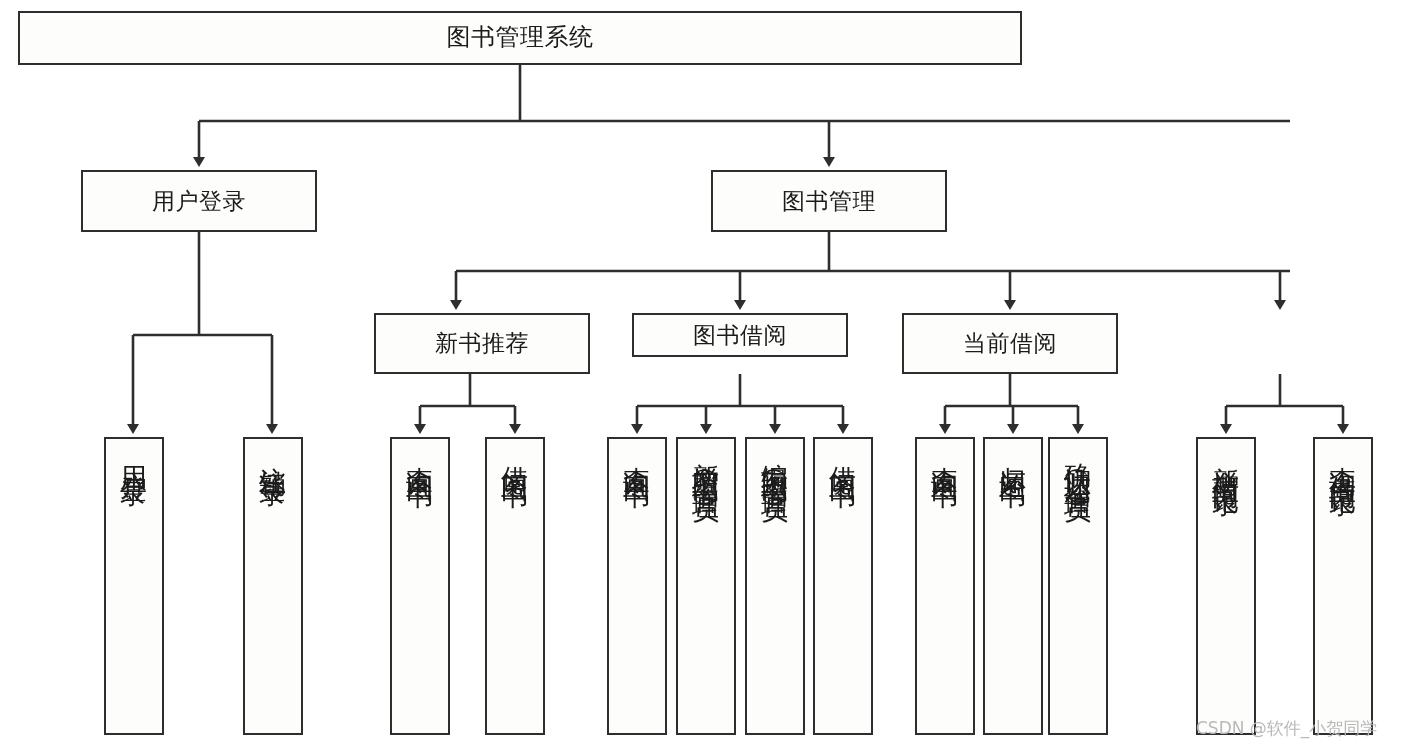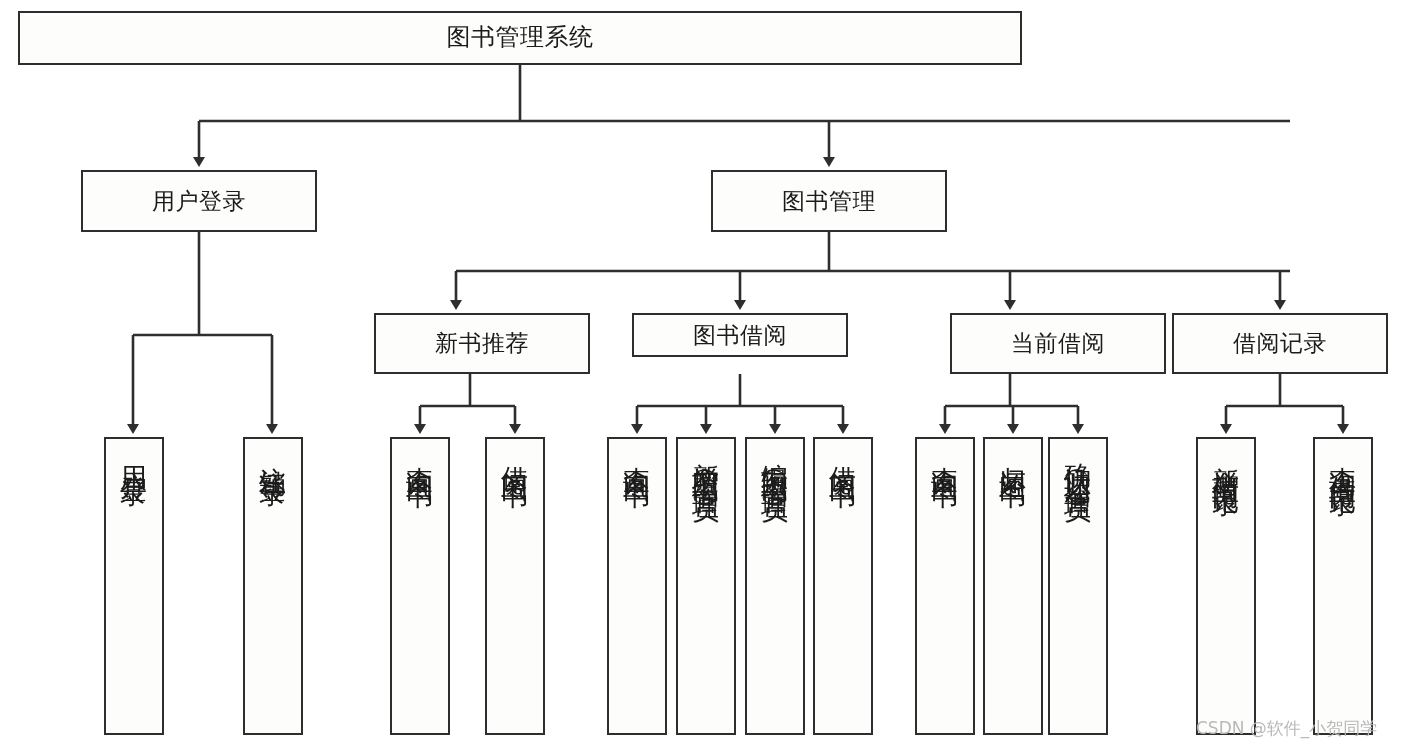--- a/index.html
+++ b/index.html
@@ -138,25 +138,22 @@
   <div class="node horiz" style="left:711px; top:170px; width:236px; height:62px;">
     <span class="lbl">图书管理</span>
   </div>
 
   <div class="node horiz" style="left:362px; top:313px; width:216px; height:61px;margin-left:12px;">
     <span class="lbl">新书推荐</span>
   </div>
   <div class="node horiz" style="left:632px; top:313px; width:216px; height:44px;">
     <span class="lbl">图书借阅</span>
   </div>
-  <div class="node horiz" style="left:902px; top:313px; width:216px; height:61px;margin-left:48px;">
+  <div class="node horiz" style="left:902px; top:313px; width:216px; height:61px;">
     <span class="lbl">当前借阅</span>
-  </div>
-  <div class="node horiz" style="left:1172px; top:313px; width:216px; height:61px;">
-    <span class="lbl">借阅记录</span>
   </div>
 
   <div class="node vert" style="left:104px; top:437px; width:60px; height:298px;">
     <span class="lbl">用户登录</span>
   </div>
   <div class="node vert" style="left:243px; top:437px; width:60px; height:298px;">
     <span class="lbl">注销登录</span>
   </div>
   <div class="node vert" style="left:390px; top:437px; width:60px; height:298px;">
     <span class="lbl">查询图书</span>

